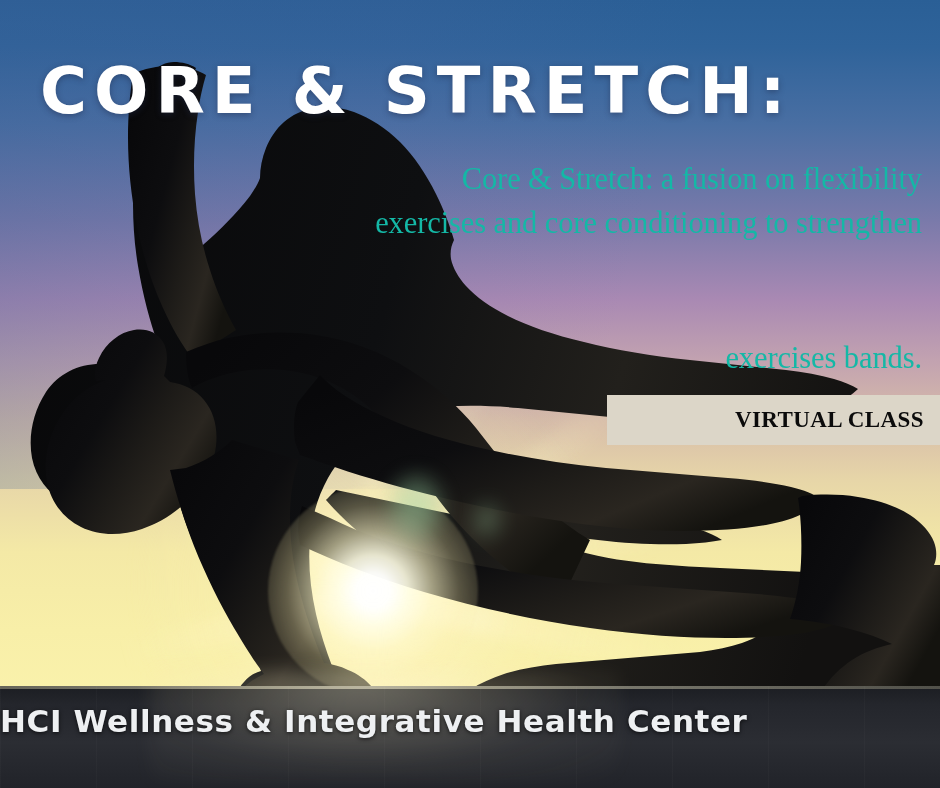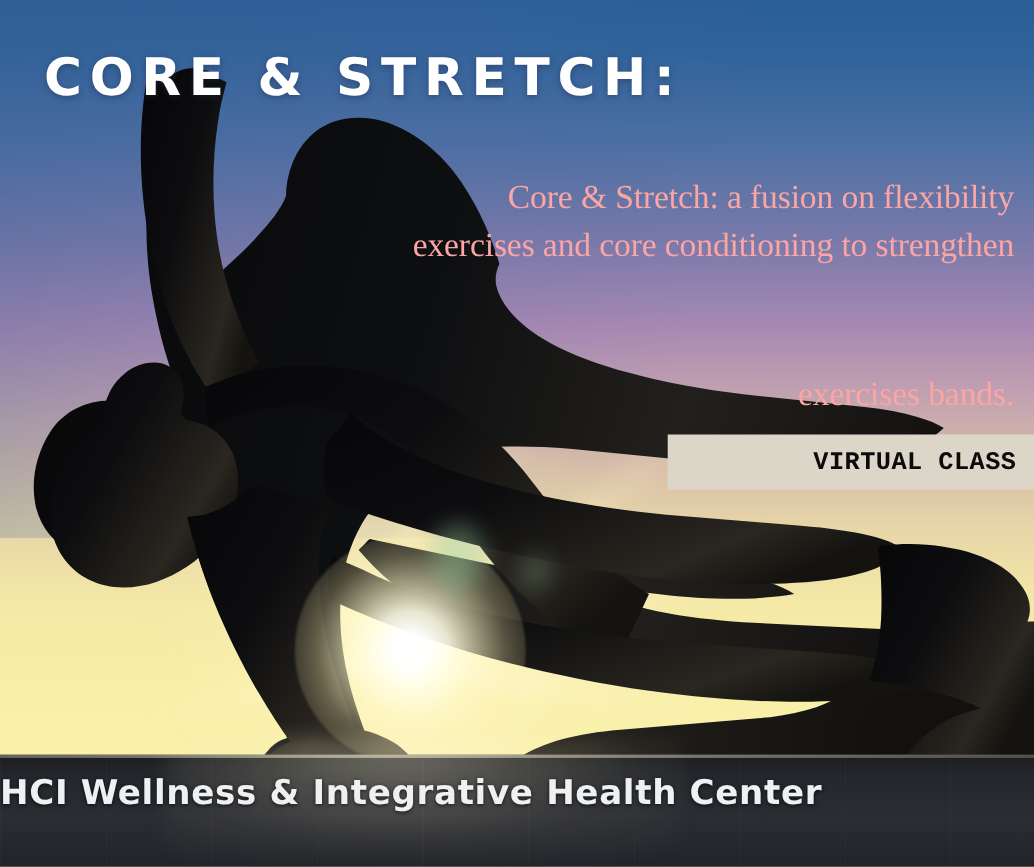--- a/index.html
+++ b/index.html
@@ -134,52 +134,52 @@
   .figure svg{ display:block; width:940px; height:788px; }
 
   
   .title{
     position:absolute;
     left:40px; top:16px;
     width:890px;
     color:#ffffff;
     font-family:"DejaVu Sans", sans-serif;
     font-weight:700;
-    font-size:47px;
+    font-size:64px;
     letter-spacing:7px;
     line-height:1;
     white-space:nowrap;
     text-shadow:0 2px 6px rgba(30,40,70,.45);
   }
 
   .blurb{
     position:absolute;
     left:258px; top:126px;
     width:664px;
     text-align:right;
-    color:#fca5a5;
+    color:#14b8a6;
     font-family:"Liberation Serif", serif;
     font-size:30.5px;
     line-height:1.47;
     letter-spacing:-.1px;
   }
 
   .badge{
     position:absolute;
     left:607px; top:395px;
     width:333px; height:50px;
     background:#dcd6c8;
     display:flex;
     align-items:center;
     justify-content:flex-end;
     padding-right:16px;
   }
   .badge-label{
     color:#0b0b0b;
-    font-family:Liberation Mono, monospace;
+    font-family:Liberation Serif, serif;
     font-weight:700;
     font-size:23px;
     letter-spacing:.4px;
   }
 
   .footer{
     position:absolute;
     left:0; right:0; top:703px;
     text-align:left;
     color:#eef0f2;

